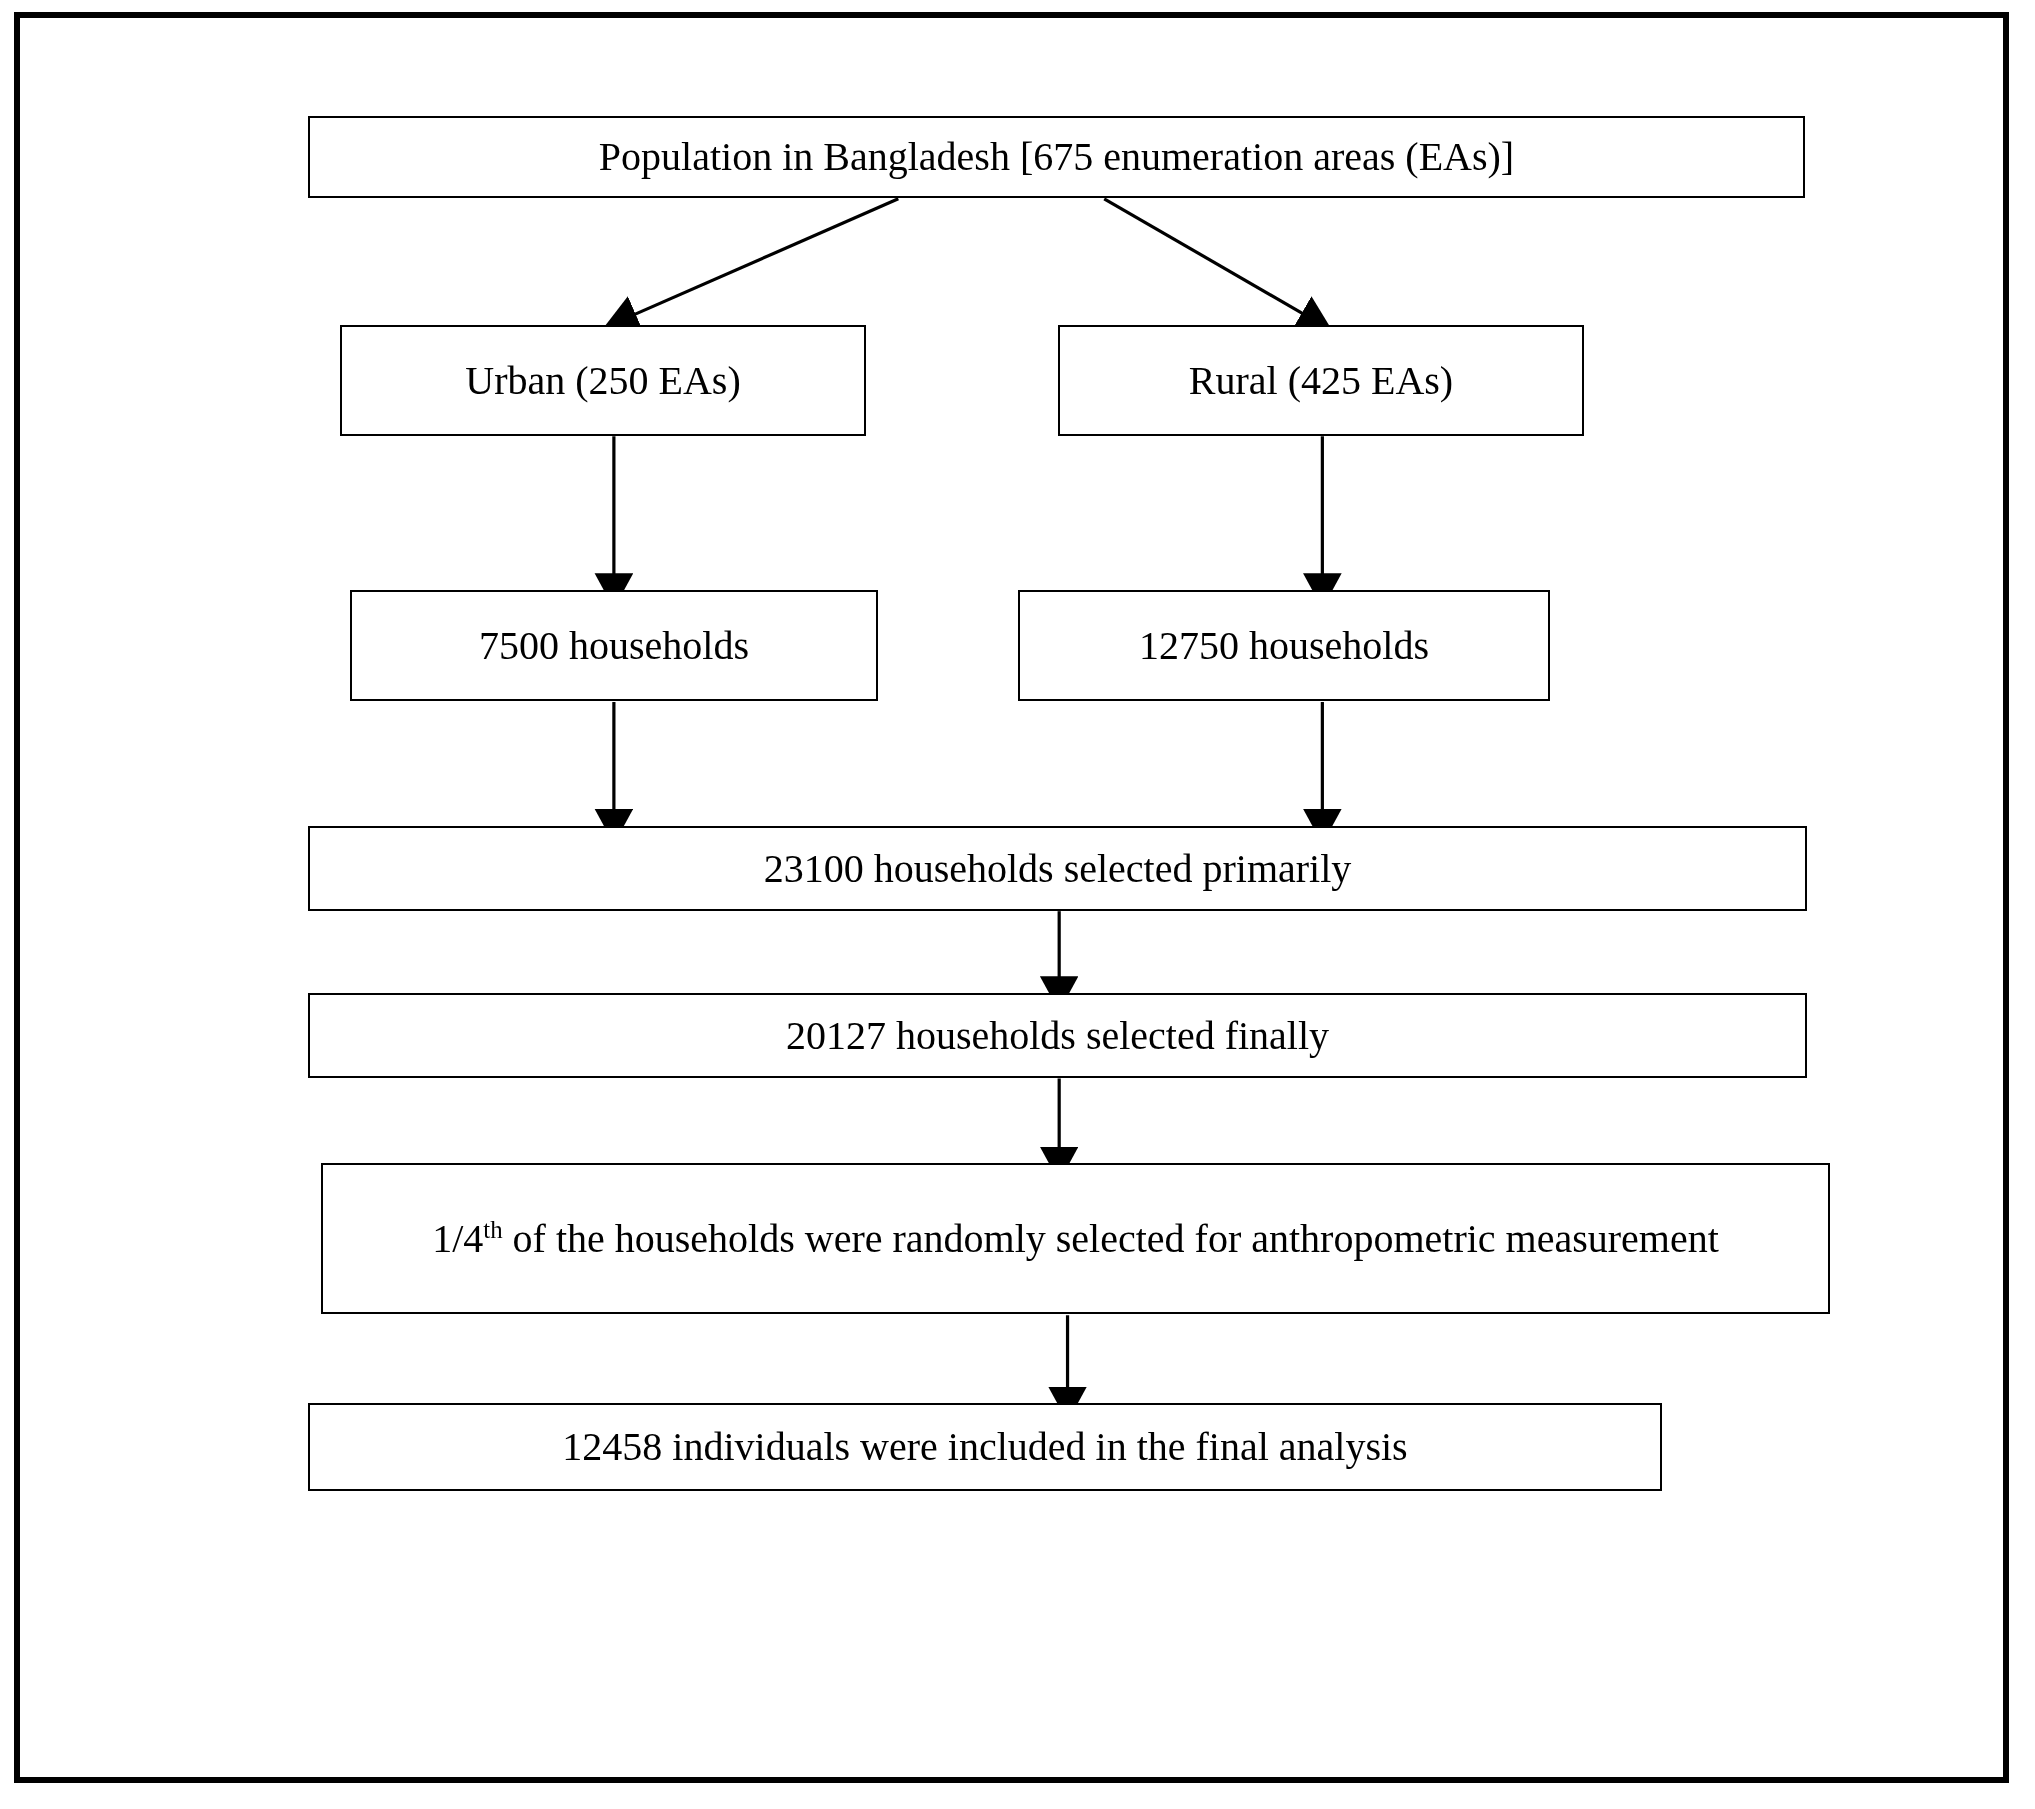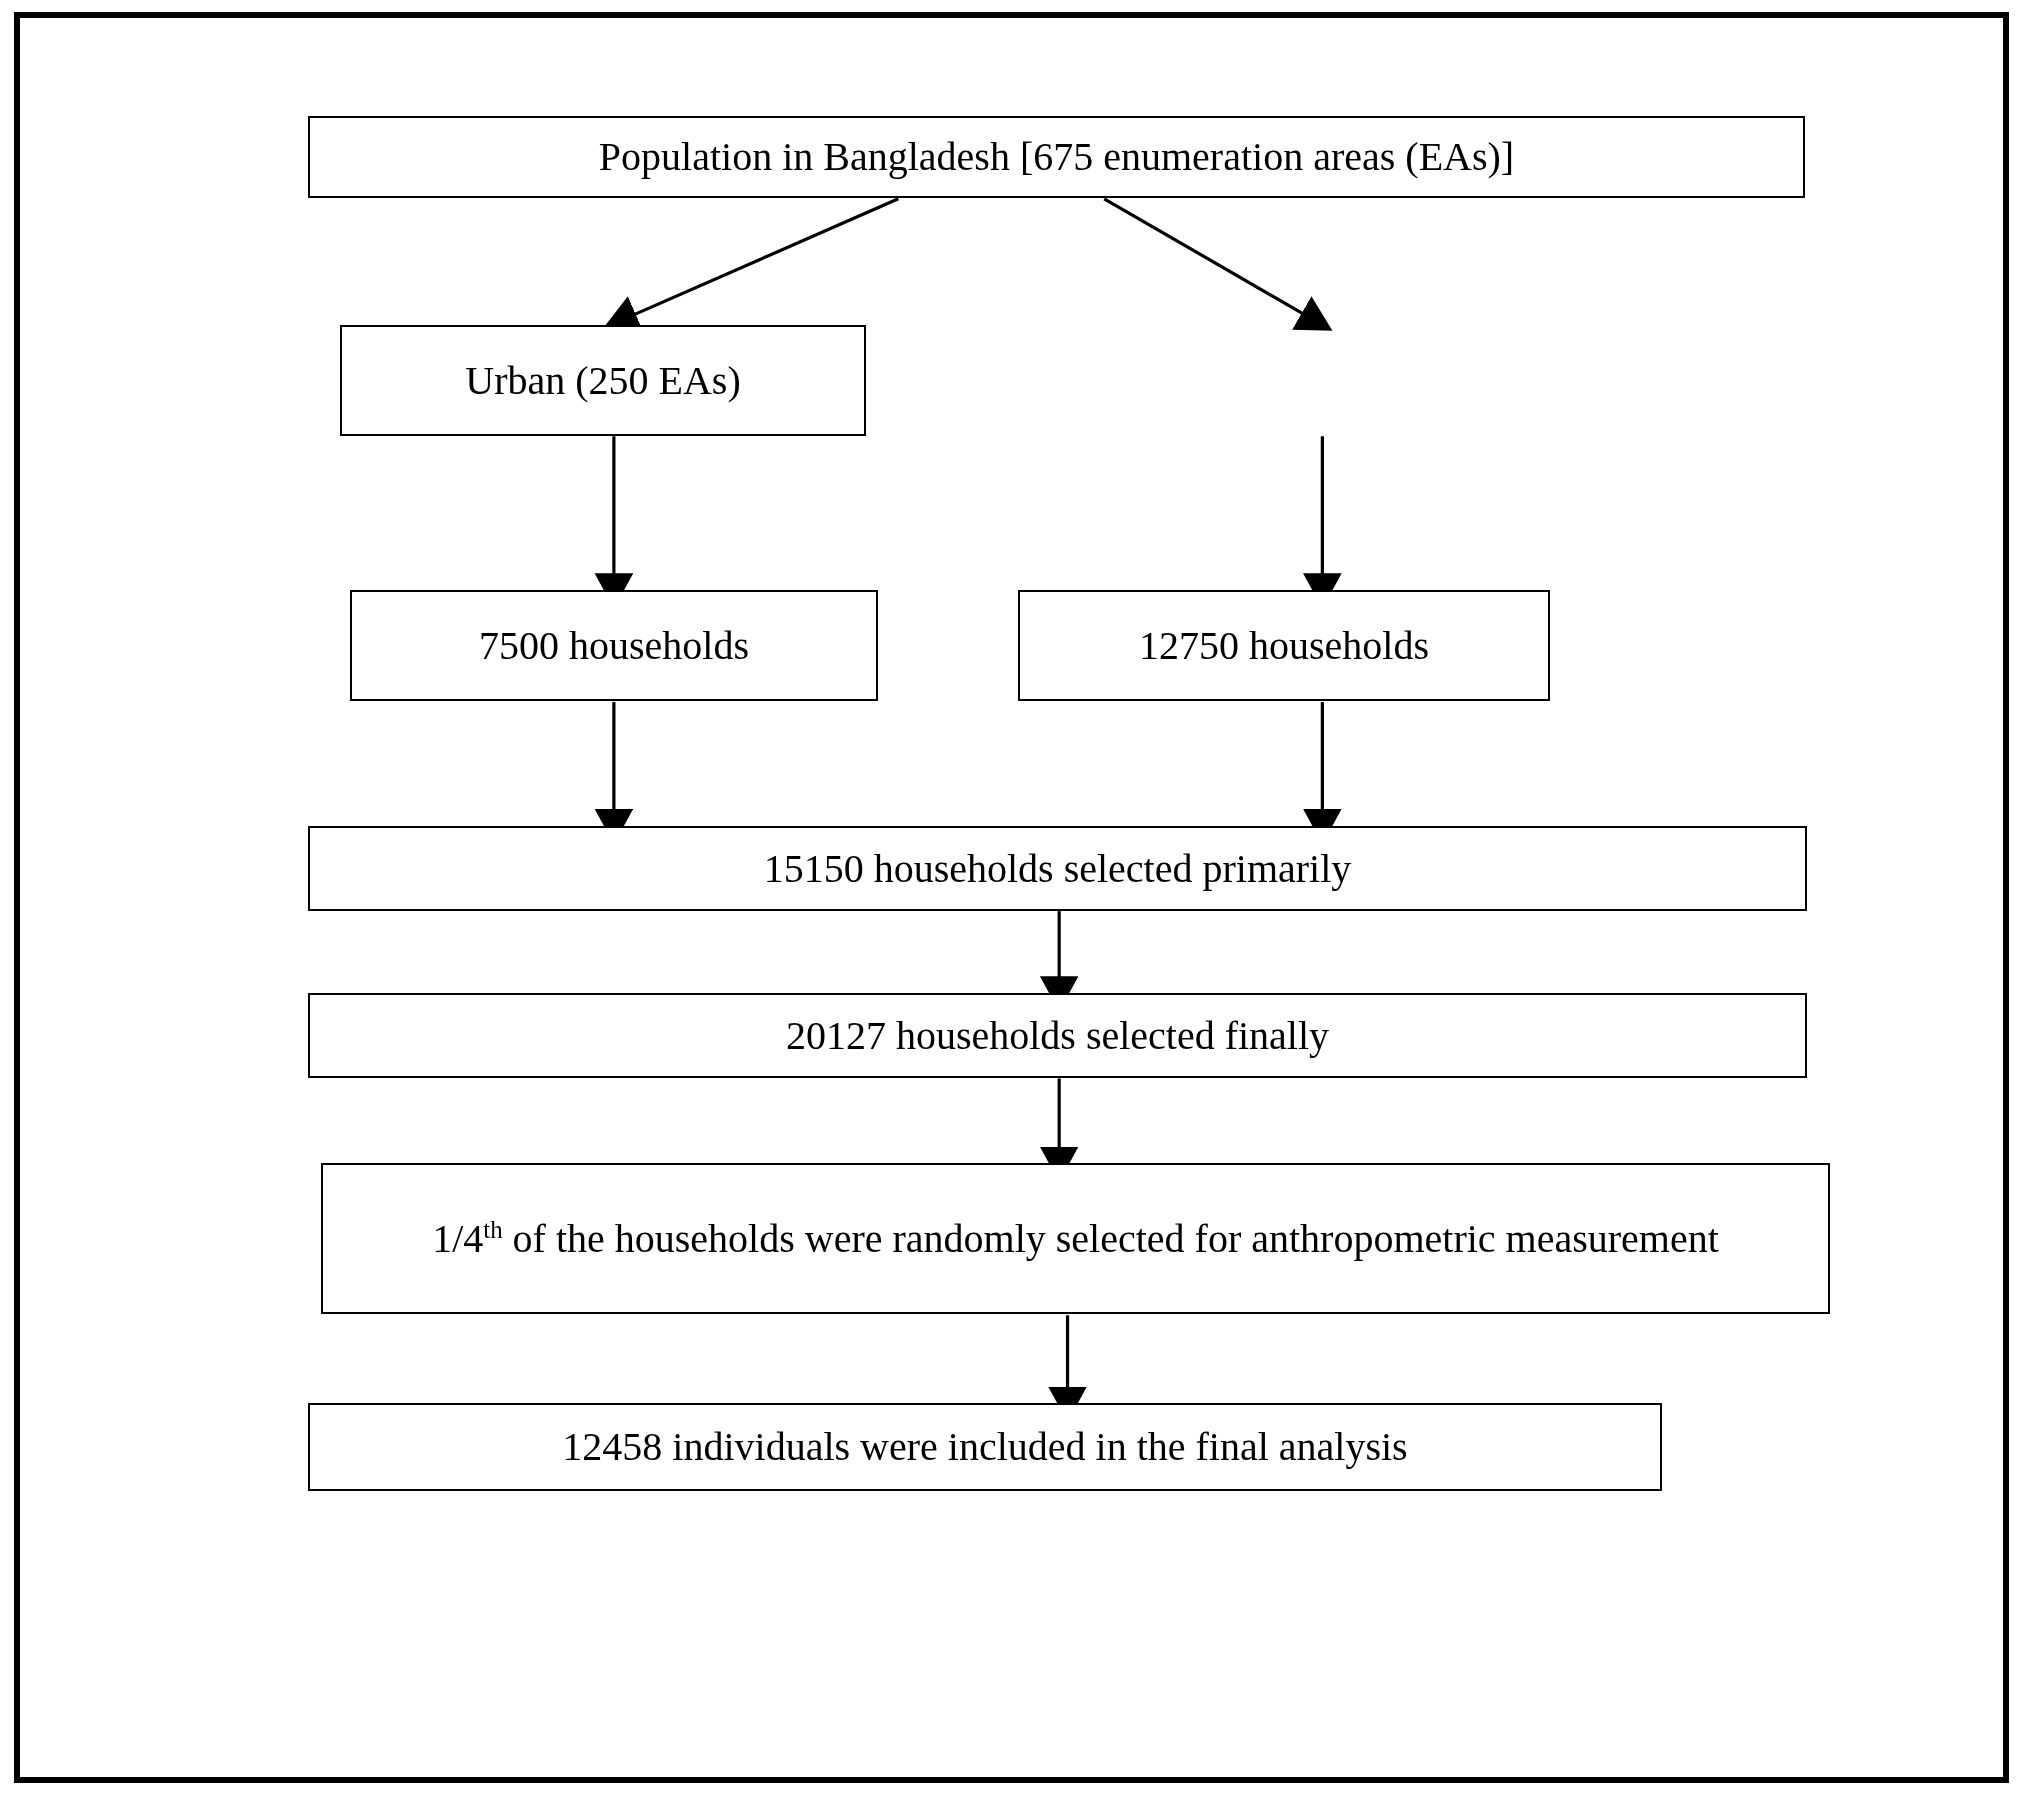--- a/index.html
+++ b/index.html
@@ -115,31 +115,34 @@
     </svg>
 
     <div class="node" id="node-population">
       <span class="node-text">Population in Bangladesh [675 enumeration areas (EAs)]</span>
     </div>
 
     <div class="node" id="node-urban">
       <span class="node-text">Urban (250 EAs)</span>
     </div>
 
+    <div class="node" id="node-rural">
+      <span class="node-text">Rural (425 EAs)</span>
+    </div>
 
     <div class="node" id="node-urban-hh">
       <span class="node-text">7500 households</span>
     </div>
 
     <div class="node" id="node-rural-hh">
       <span class="node-text">12750 households</span>
     </div>
 
     <div class="node" id="node-primary">
-      <span class="node-text">15150 households selected primarily</span>
+      <span class="node-text">23100 households selected primarily</span>
     </div>
 
     <div class="node" id="node-final-hh">
       <span class="node-text">20127 households selected finally</span>
     </div>
 
     <div class="node" id="node-quarter">
       <span class="node-text"><span>1/4</span><sup>th</sup><span> of the households were randomly selected for anthropometric measurement</span></span>
     </div>
 

